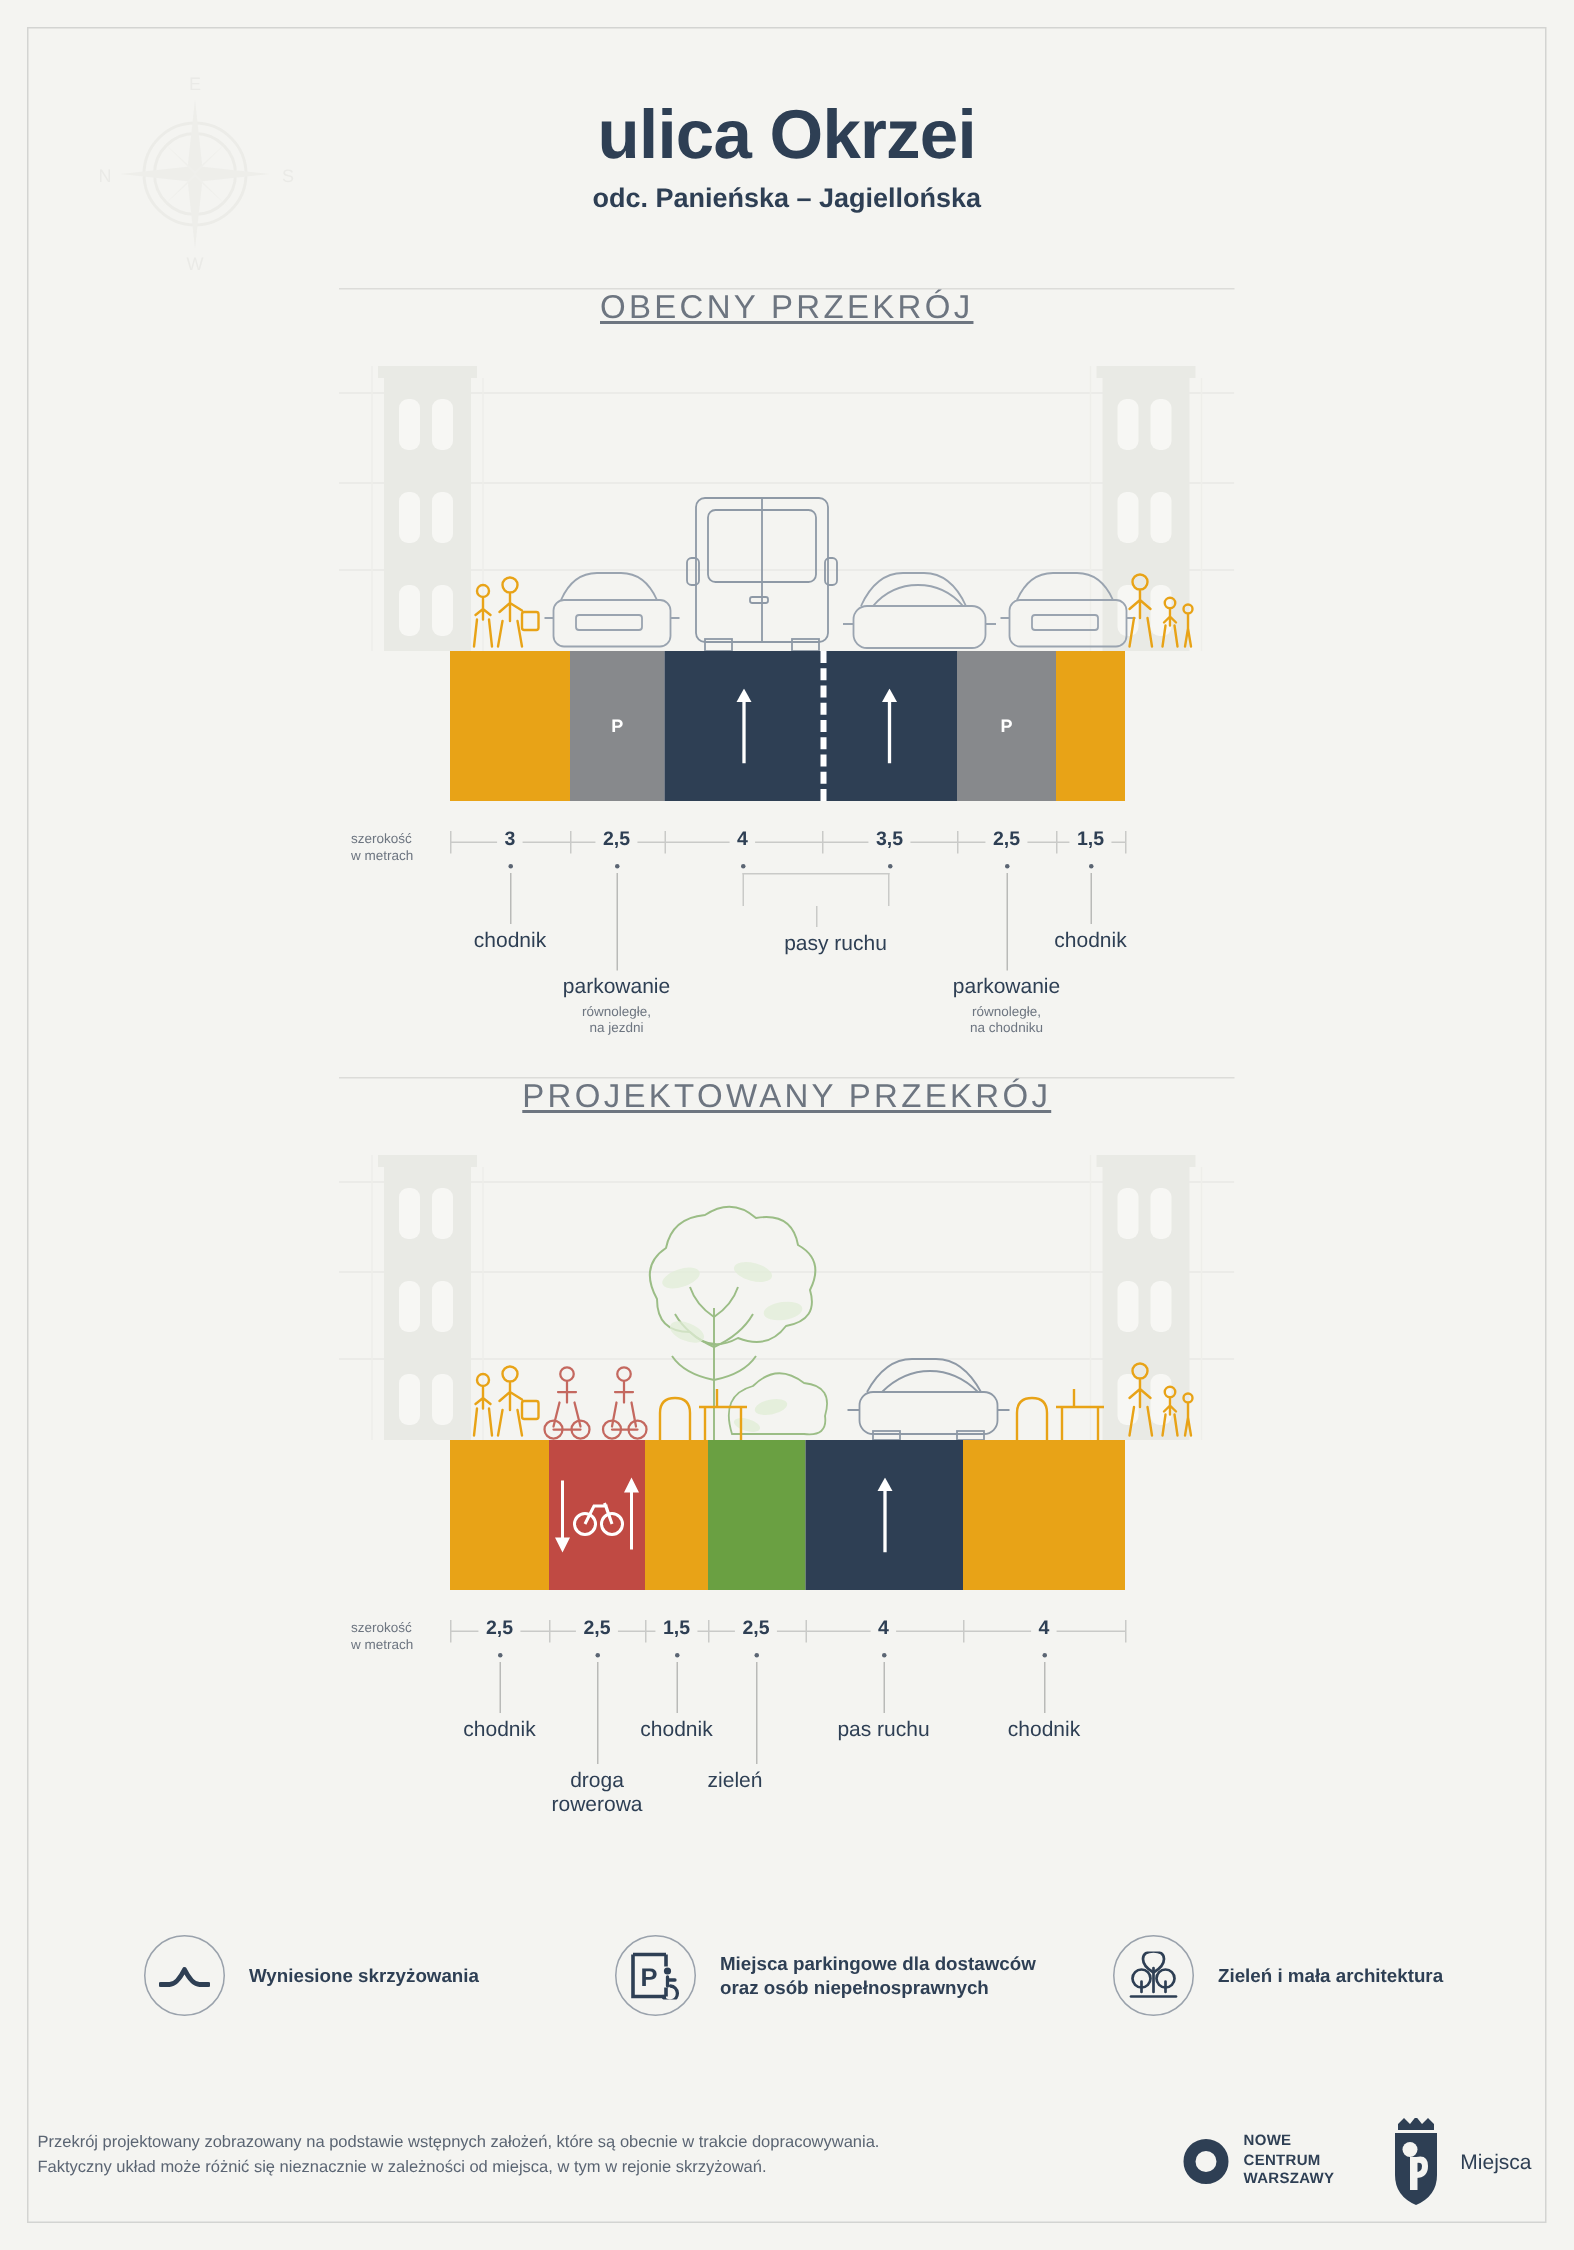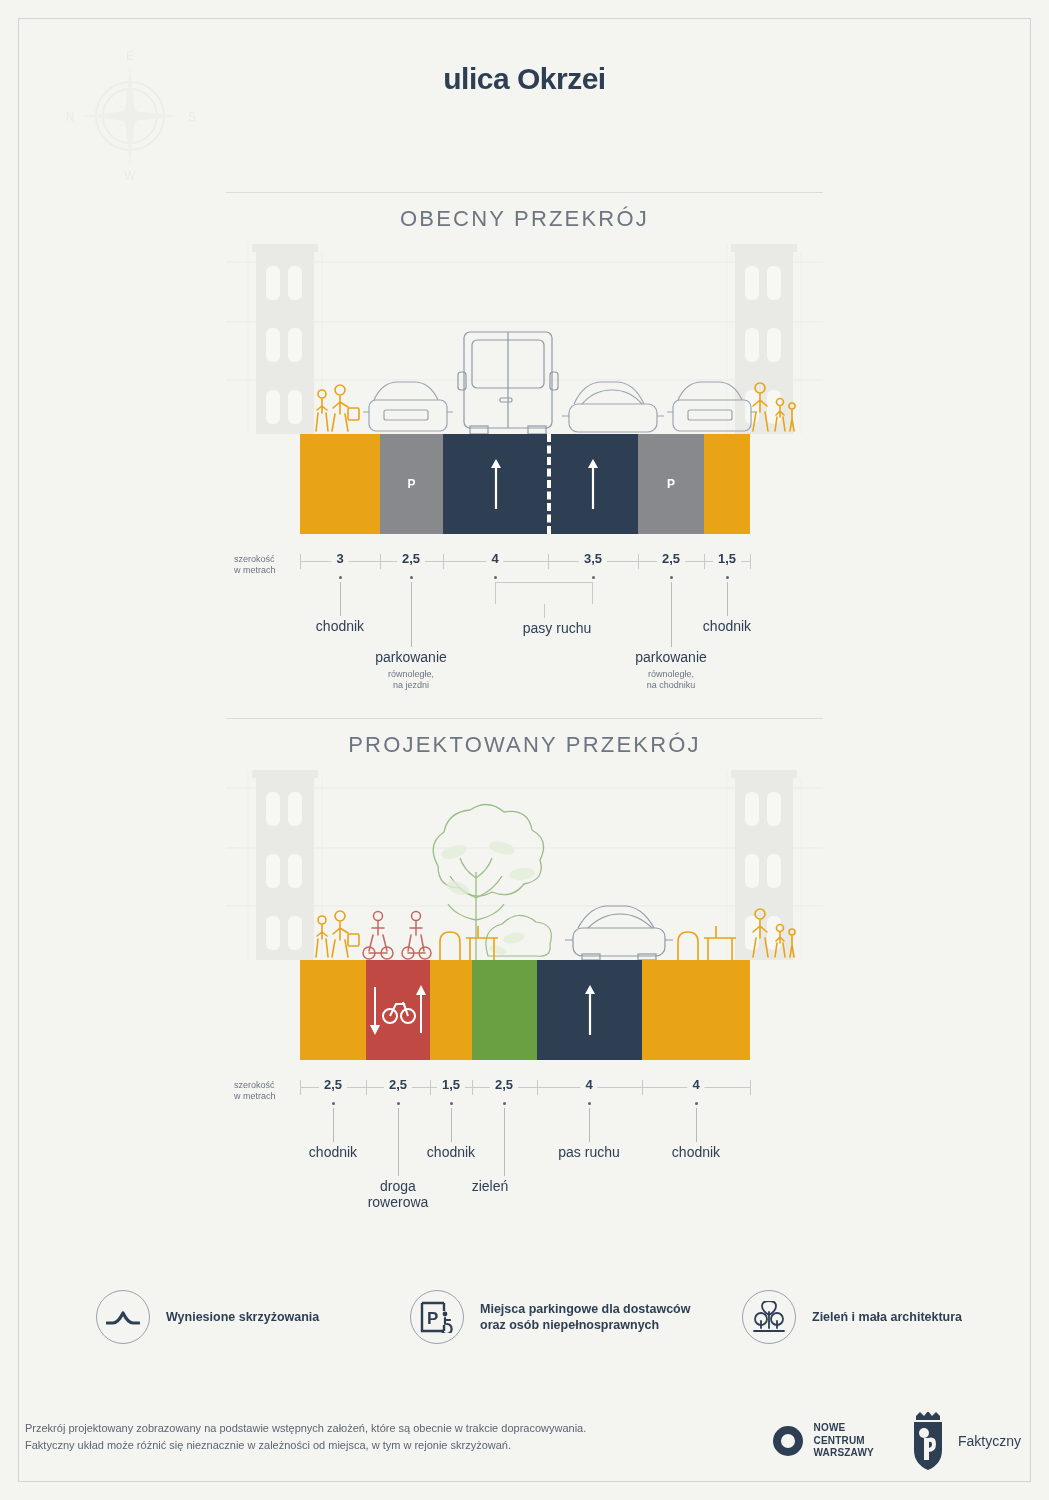--- a/index.html
+++ b/index.html
@@ -18,36 +18,36 @@
     pointer-events:none;
   }
 
   
   .compass { position:absolute; left:58px; top:38px; width:145px; height:145px; opacity:.55; }
 
   
   .title {
     position:absolute; left:0; right:0; top:62px;
     text-align:center;
-    font-size:30px; font-weight:700; letter-spacing:-.5px;
+    font-size:46px; font-weight:700; letter-spacing:-.5px;
     color:#2e3f54;
   }
   .subtitle {
     position:absolute; left:0; right:0; top:122px;
     text-align:center;
     font-size:18px; font-weight:700; color:#2e3f54;
   }
 
   
   .section { position:absolute; left:226px; width:597px; }
   .sec-rule { position:absolute; left:0; right:0; top:0; height:1px; background:#dcdcd9; }
   .sec-title {
-    position:absolute; left:0; right:0; top:14px;
+    position:absolute; left:0; right:0; top:0;
     text-align:center; font-size:22px; letter-spacing:2.2px;
-    color:#6d7580; font-weight:400;
+    color:#6d7580; font-weight:400;text-decoration:underline;
   }
 
   
   .scene { position:absolute; left:0; top:30px; width:597px; height:212px; overflow:hidden; }
 
   
   .band { position:absolute; display:flex; height:100px; left:74px; width:450px; }
   .band > div { position:relative; }
   .band .lbl {
     position:absolute; left:0; right:0; top:50%; transform:translateY(-50%);
@@ -133,20 +133,21 @@
       <g fill="#e3e3df" font-size="12" font-family="Liberation Sans, sans-serif" text-anchor="middle">
         <text x="72" y="22">E</text>
         <text x="12" y="83">N</text>
         <text x="134" y="83">S</text>
         <text x="72" y="142">W</text>
       </g>
     </svg>
   </div>
 
   <div class="title">ulica Okrzei</div>
+  <div class="subtitle">odc. Panieńska – Jagiellońska</div>
 
   <div class="section" style="top:192px;">
     <div class="sec-rule"></div>
     <div class="sec-title">OBECNY PRZEKRÓJ</div>
 
     <div class="scene">
       <svg viewBox="0 0 597 212" width="597" height="212">
 
         <g stroke="#e9e9e5" stroke-width="1">
           <line x1="0" y1="40" x2="597" y2="40"></line>
@@ -578,17 +579,17 @@
     <div class="logo-wwa">
       <svg width="40" height="58" viewBox="0 0 40 58">
         <path d="M8 4 l4 -4 l4 4 l4 -5 l4 5 l4 -4 l4 4 v4 H8z" fill="#2e3f54"></path>
         <path d="M6 10 h28 v28 q0 14 -14 20 q-14 -6 -14 -20z" fill="#2e3f54"></path>
         <g fill="#f4f4f1">
           <circle cx="16" cy="21" r="5"></circle>
           <path d="M20 26 q8 -2 8 6 q0 8 -8 8 v-4 q4 0 4 -4 q0 -3 -4 -2z"></path>
           <path d="M16 26 h5 v22 h-5z"></path>
         </g>
       </svg>
-      <div class="wwa-text">Faktyczny</div>
+      <div class="wwa-text">Miejsca</div>
     </div>
   </div>
 
 </div>
 
 </body></html>

